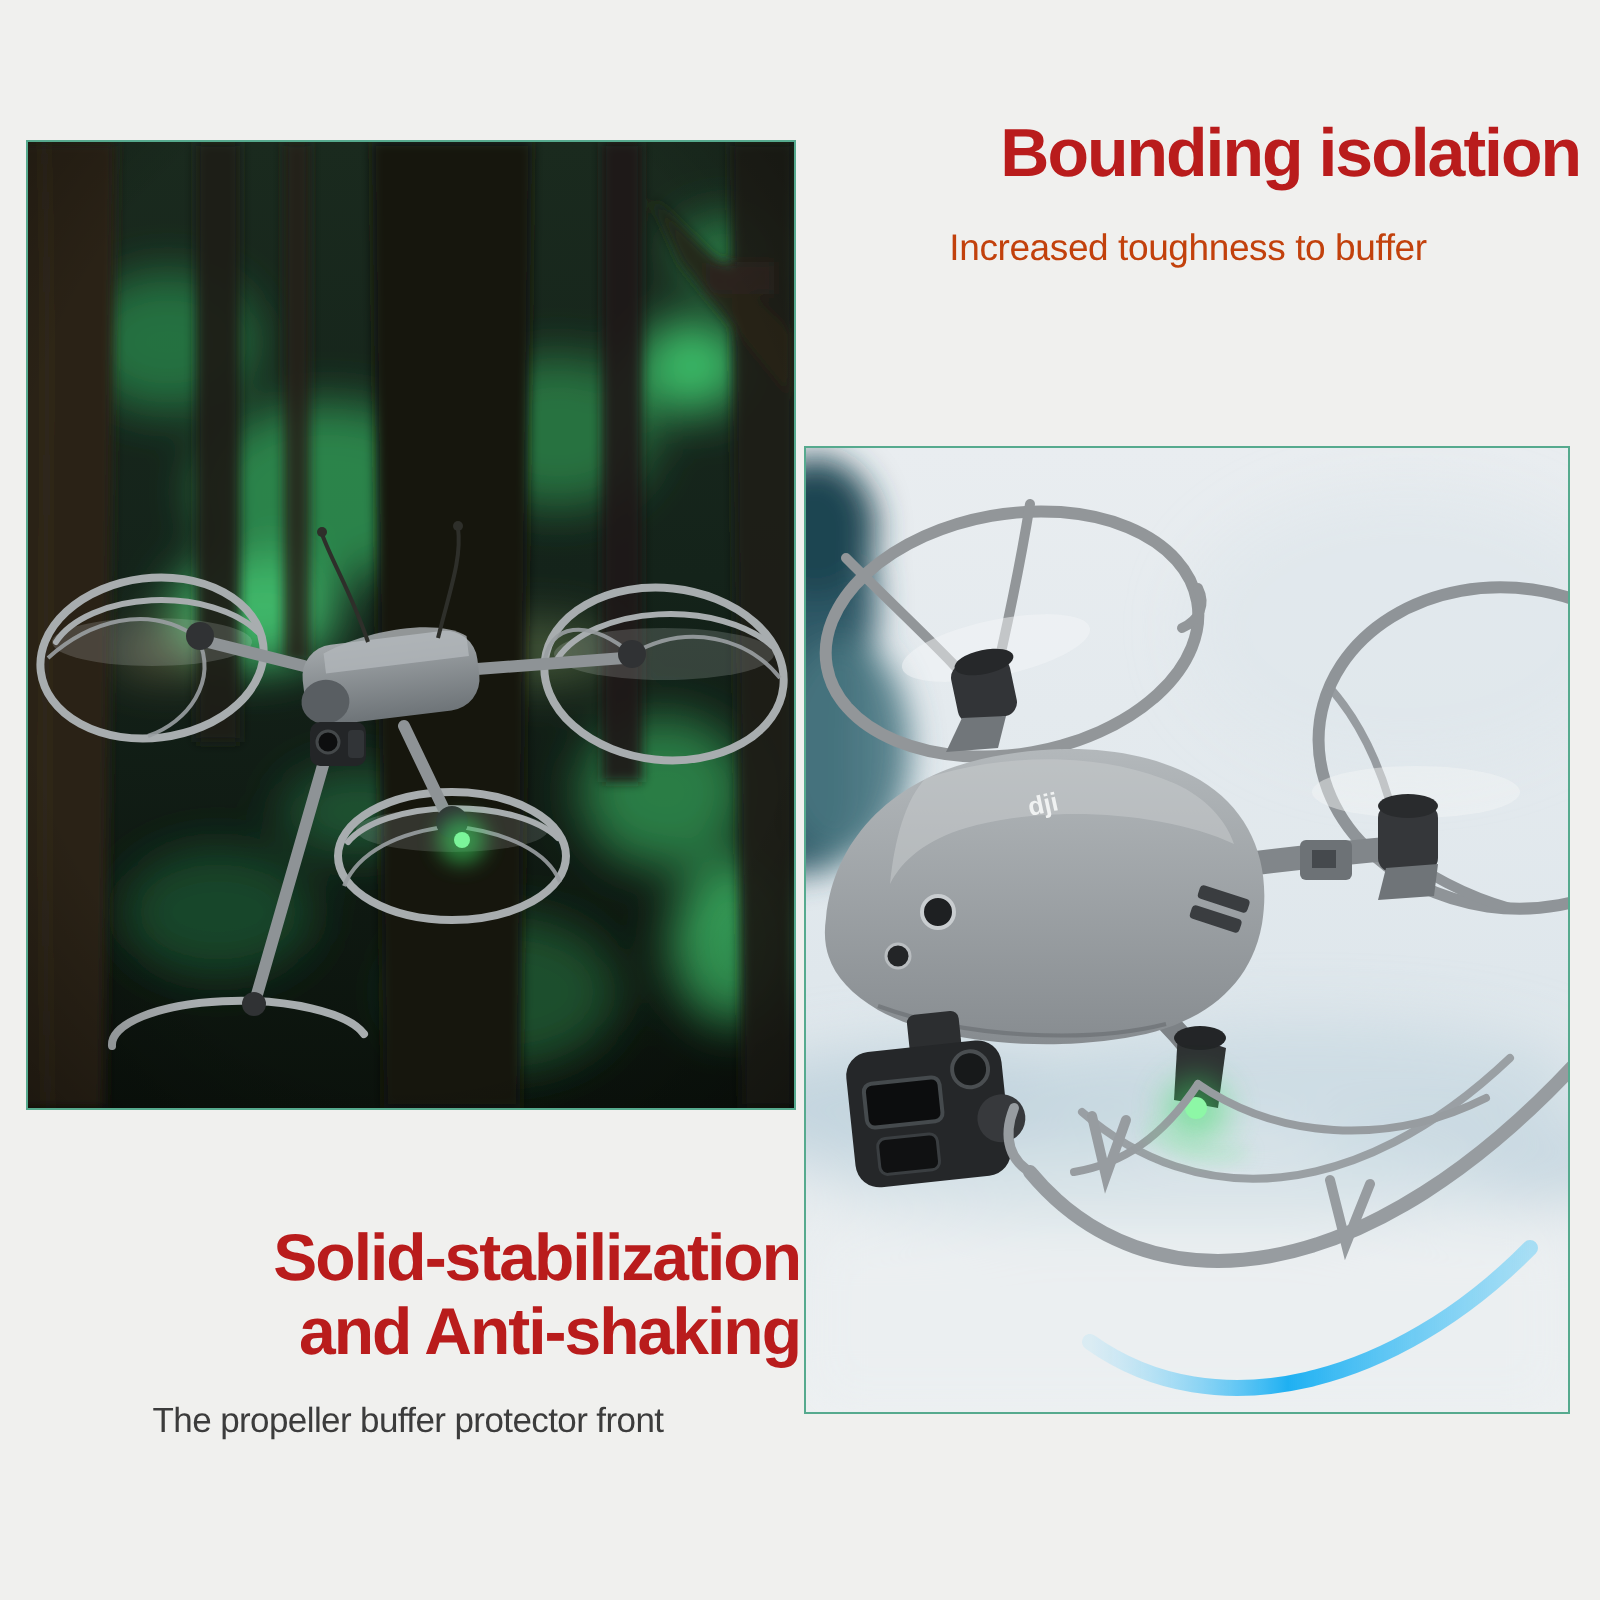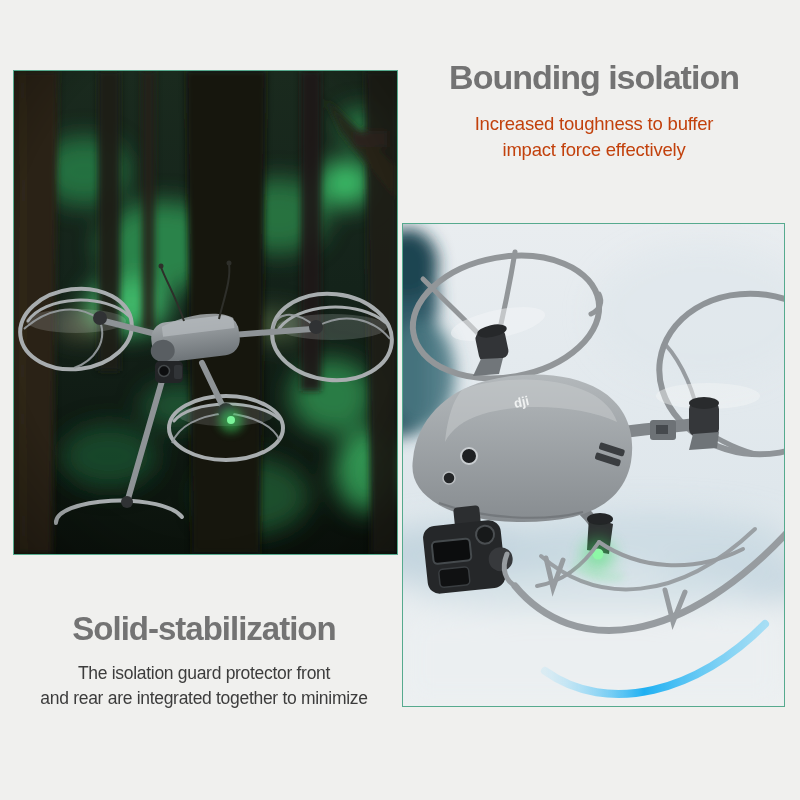--- a/index.html
+++ b/index.html
@@ -3,22 +3,22 @@
 <meta charset="utf-8">
 <style>
   html,body{margin:0;padding:0;background:#f0f0ee;}
   .page{position:relative;width:800px;height:800px;background:#f0f0ee;
         font-family:"Liberation Sans",sans-serif;overflow:hidden;}
   .photo{position:absolute;margin:0;border:1px solid #56aa8e;overflow:hidden;background:#dfe6ea;}
   .photo svg{display:block;width:100%;height:100%;}
   .left-photo{left:13px;top:70px;width:383px;height:483px;}
   .right-photo{left:402px;top:223px;width:381px;height:482px;}
   .right-header{position:absolute;left:398px;top:58px;width:392px;text-align:center;}
-  .big-title{color:#737373;font-weight:bold;font-size:34px;line-height:1.12;
-             letter-spacing:-1px;margin:0;}
+  .big-title{color:#b91c1c;font-weight:bold;font-size:34px;line-height:1.12;
+             letter-spacing:-1px;margin:0;text-align:right;}
   .big-title span{display:block;}
   .subtitle{color:#c2410c;font-size:18.5px;line-height:1.38;margin:15px 0 0;letter-spacing:-0.2px;}
   .subtitle span,.desc span{display:block;}
   .left-caption{position:absolute;left:8px;top:563px;width:392px;text-align:center;}
   .left-caption .big-title{font-size:33px;margin-top:48px;}
   .desc{color:#3c3c3c;font-size:17.5px;line-height:1.42;margin:13px 0 0;letter-spacing:-0.3px;}
 </style>
 </head>
 <body>
 
@@ -137,34 +137,33 @@
         </g>
       </g>
 
       <rect width="383" height="483" fill="url(#vig)"></rect>
     </svg>
   </figure>
 
   <div class="left-caption">
     <h2 class="big-title">
       <span>Solid-stabilization</span>
+      <span>and Anti-shaking</span>
     </h2>
     <p class="desc">
-      <span>The isolation guard protector front</span>
-      <span>and rear are integrated together to minimize</span>
+      <span>The propeller buffer protector front</span>
     </p>
   </div>
 
   <div class="right-header">
     <h1 class="big-title">
       <span>Bounding isolation</span>
     </h1>
     <p class="subtitle">
       <span>Increased toughness to buffer</span>
-      <span>impact force effectively</span>
     </p>
   </div>
 
   <figure class="photo right-photo">
     <svg viewBox="0 0 381 482" xmlns="http://www.w3.org/2000/svg">
       <defs>
         <linearGradient id="sky" x1="0" y1="0" x2="0" y2="1">
           <stop offset="0" stop-color="#e9edf0"></stop>
             <stop offset="0.55" stop-color="#dfe7ec"></stop>
             <stop offset="1" stop-color="#eef1f2"></stop>

